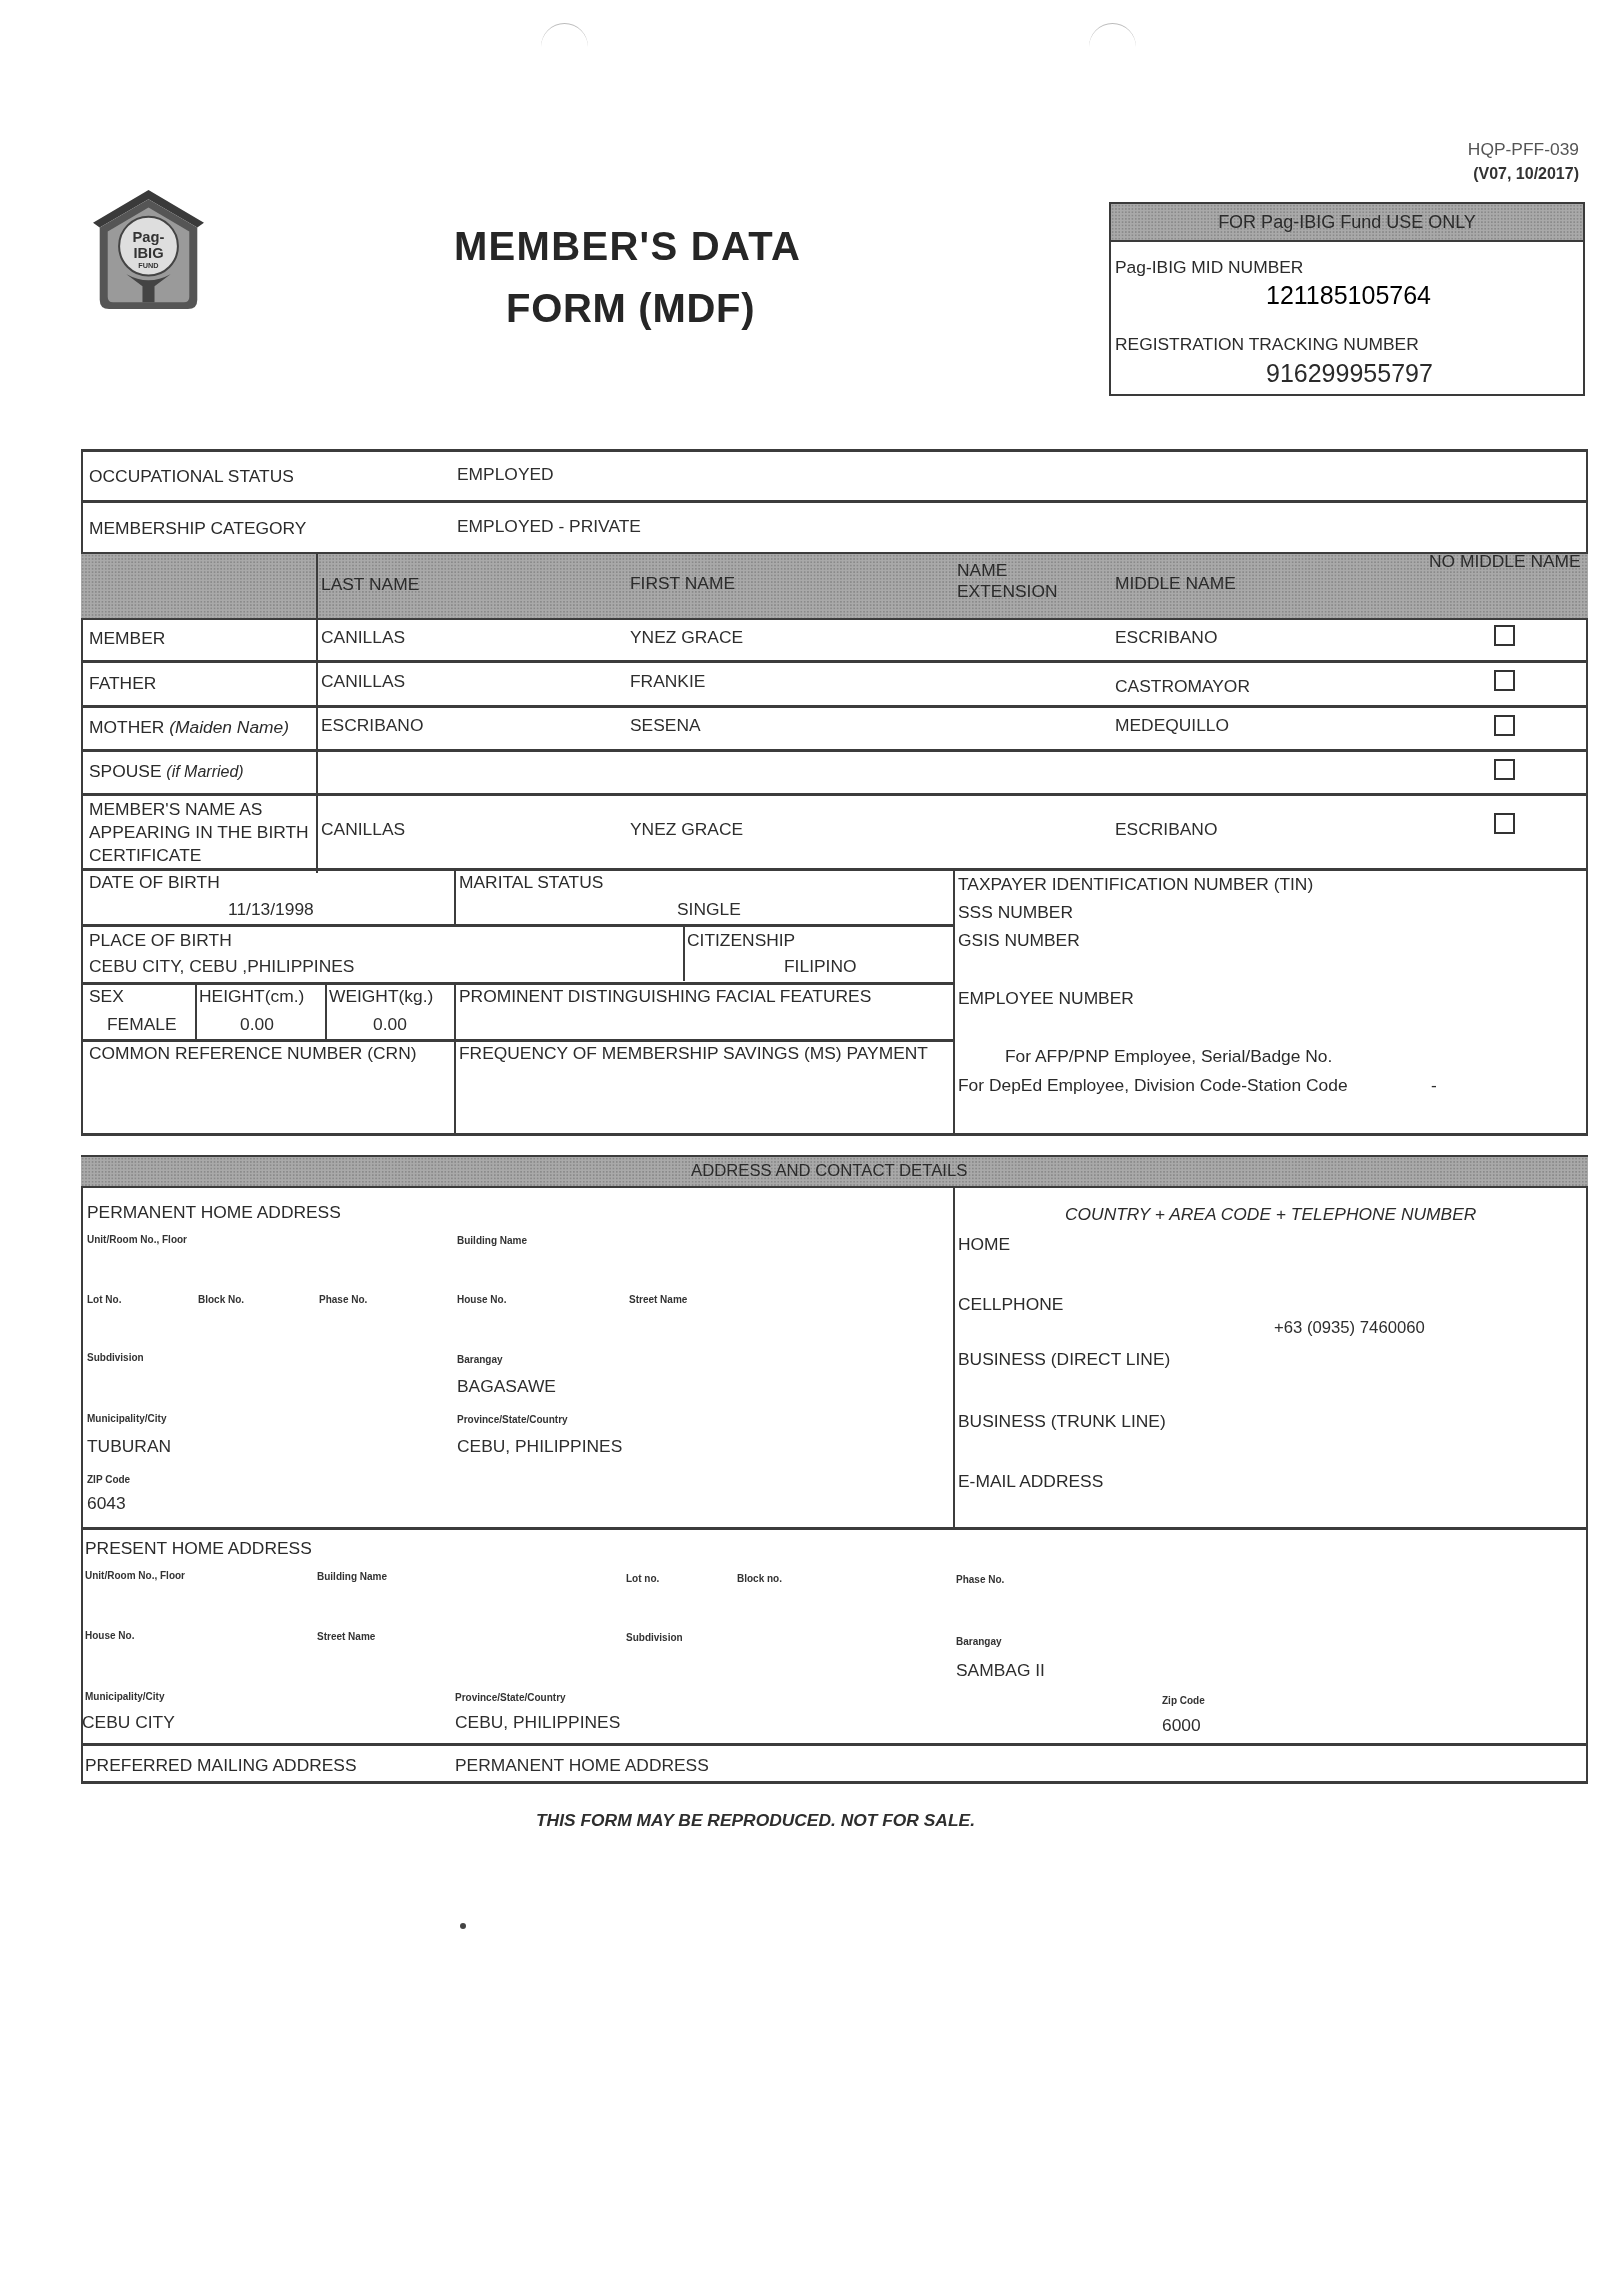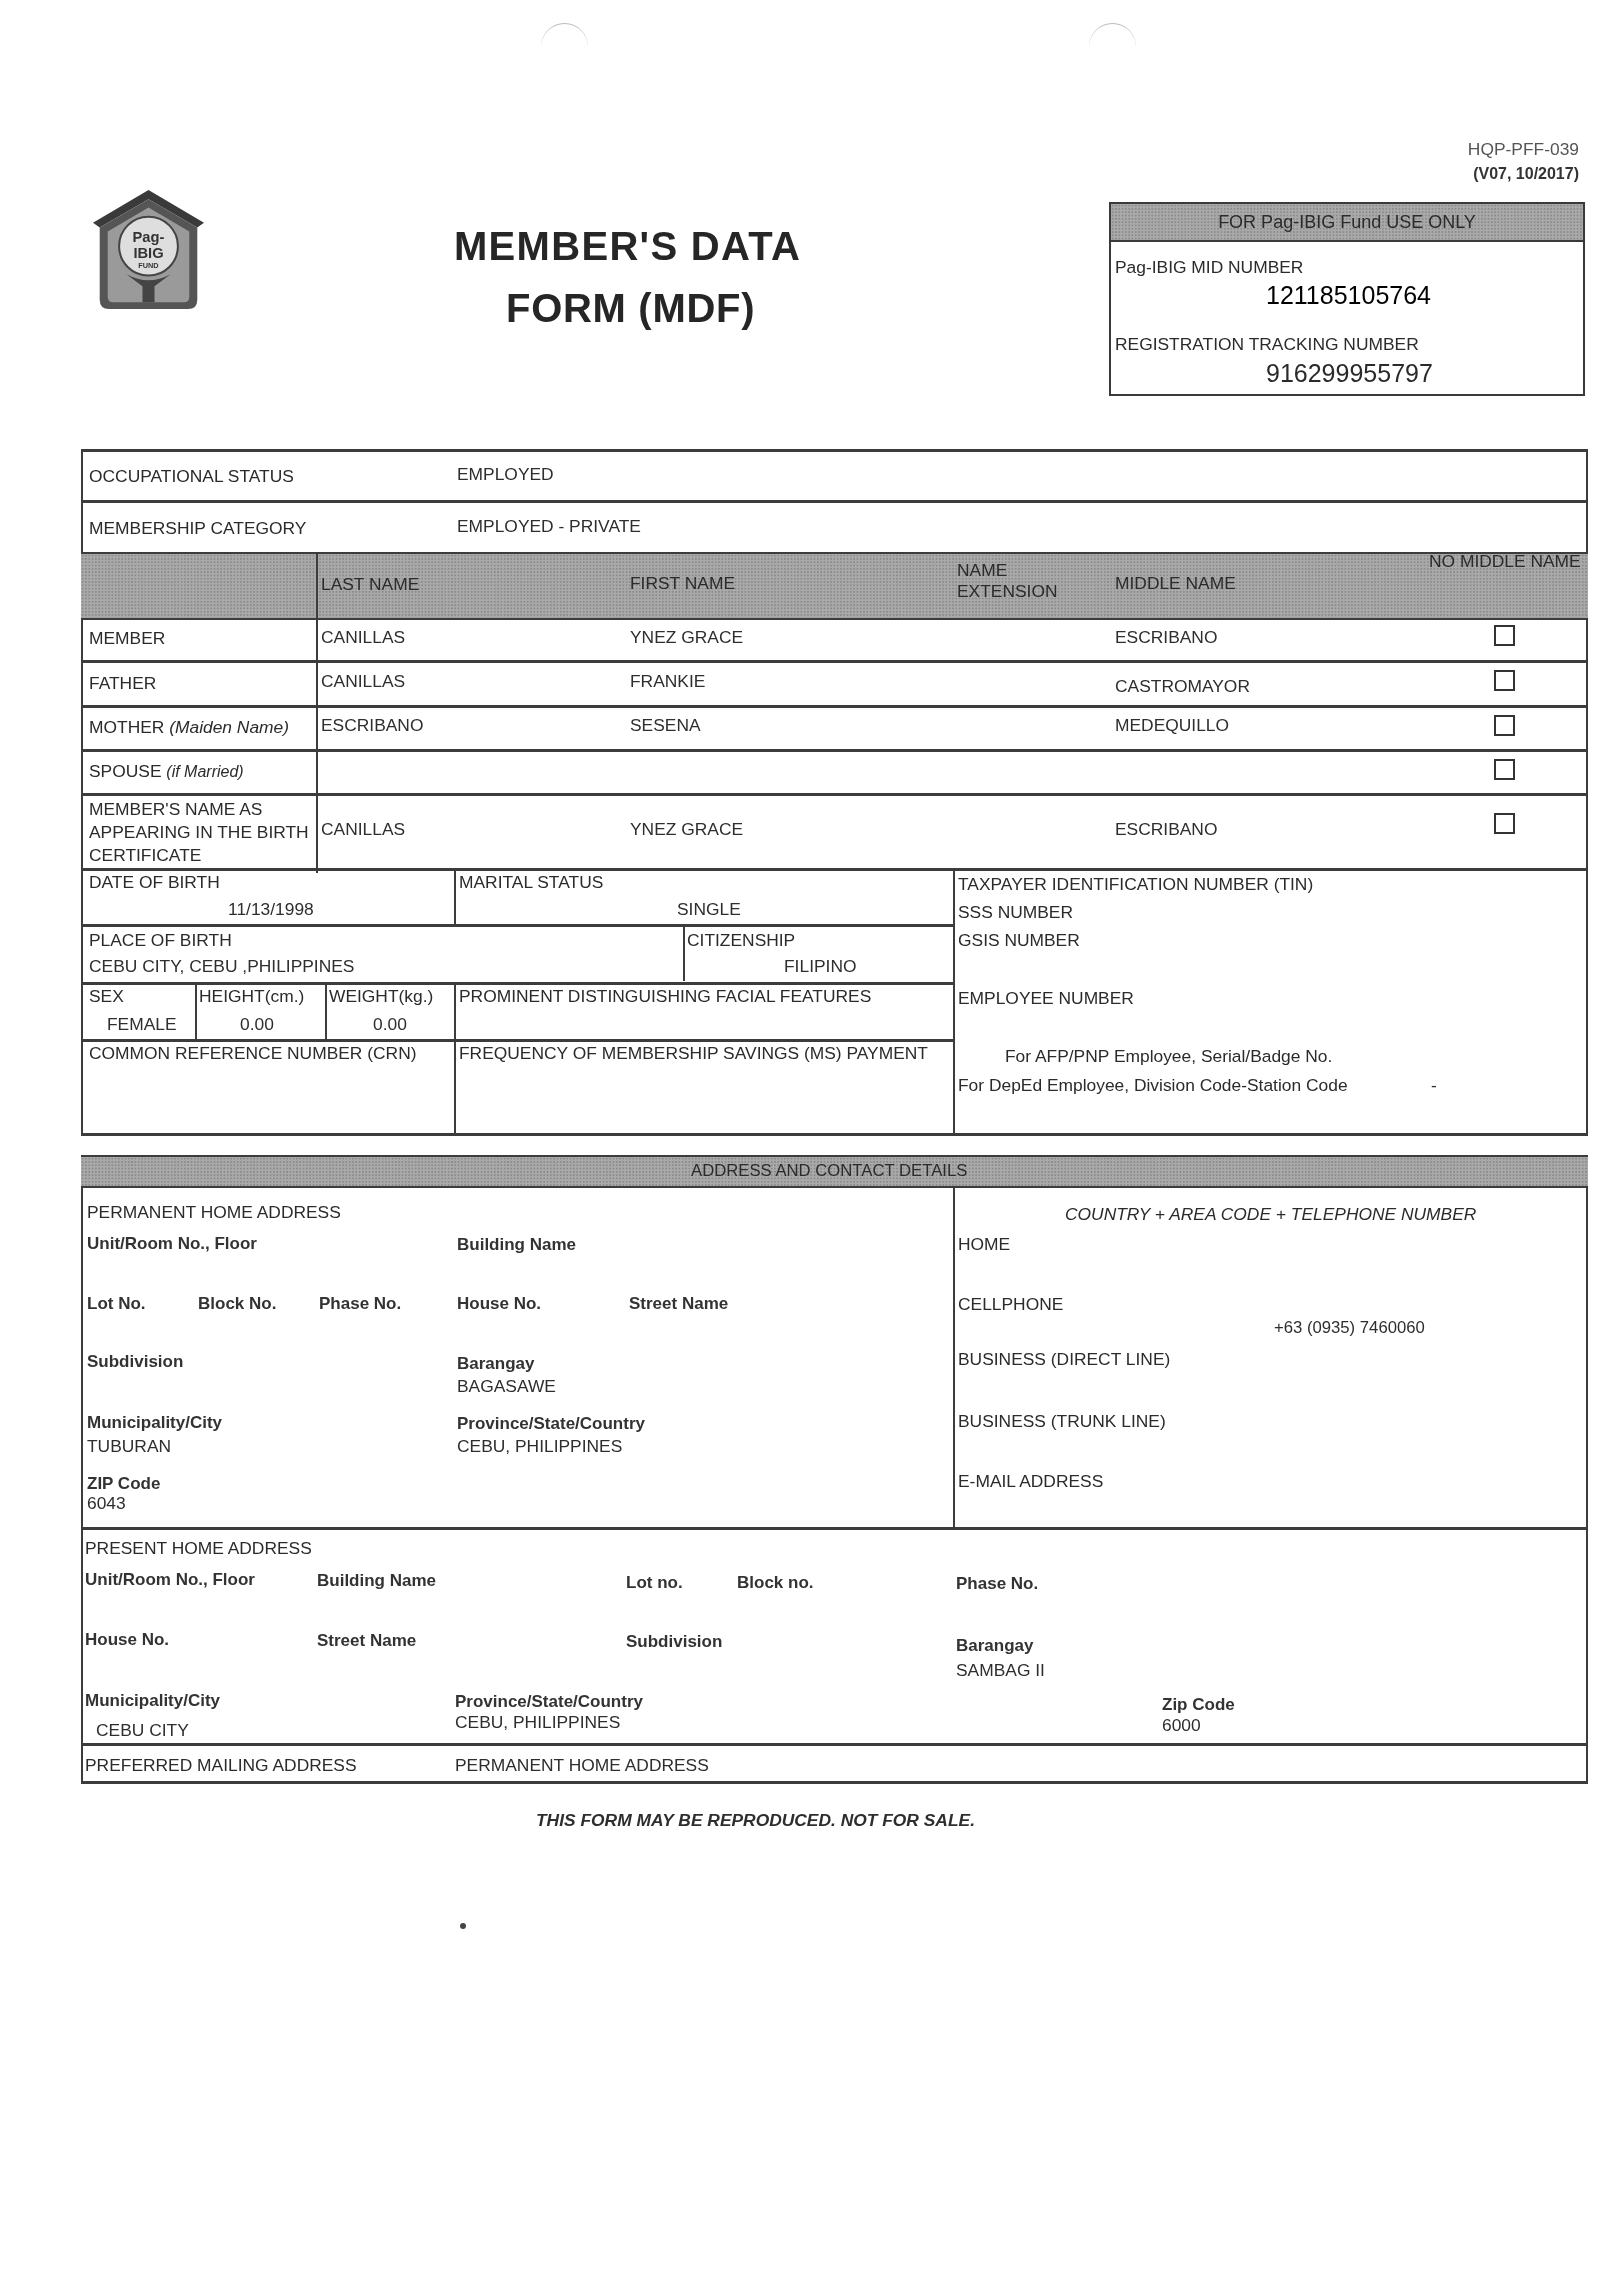--- a/index.html
+++ b/index.html
@@ -3,21 +3,21 @@
 <meta charset="utf-8">
 <style>
   html, body { margin: 0; padding: 0; }
   body {
     width: 1609px; height: 2295px; background: #ffffff; position: relative; overflow: hidden;
     font-family: "Liberation Sans", sans-serif; color: #2a2a2a;
   }
   .abs { position: absolute; }
   .lbl { font-size: 17.4px; color: #2b2b2b; white-space: nowrap; }
   .lbl.b { font-weight: bold; }
-  .small { font-size: 17px; font-weight: bold; color: #333; white-space: nowrap; }
+  .small { font-size: 10px; font-weight: bold; color: #333; white-space: nowrap; }
   .val { font-size: 17.4px; color: #2e2e2e; white-space: nowrap; }
   .hl { position: absolute; height: 2.7px; background: #3c3c3c; }
   .vl { position: absolute; width: 2px; background: #3c3c3c; }
   .shade {
     position: absolute;
     background-color: #a9a9a9;
     background-image: radial-gradient(#8a8a8a 0.7px, transparent 0.9px);
     background-size: 3.3px 3.3px;
   }
   .cb { position: absolute; width: 17.4px; height: 17.4px; border: 2px solid #333; background: #fff; }
@@ -213,21 +213,21 @@
 <div class="abs small" style="left:317px; top:1571px;">Building Name</div>
 <div class="abs small" style="left:626px; top:1573px;">Lot no.</div>
 <div class="abs small" style="left:737px; top:1573px;">Block no.</div>
 <div class="abs small" style="left:956px; top:1574px;">Phase No.</div>
 <div class="abs small" style="left:85px; top:1630px;">House No.</div>
 <div class="abs small" style="left:317px; top:1631px;">Street Name</div>
 <div class="abs small" style="left:626px; top:1632px;">Subdivision</div>
 <div class="abs small" style="left:956px; top:1636px;">Barangay</div>
 <div class="abs val" style="left:956px; top:1660px;">SAMBAG II</div>
 <div class="abs small" style="left:85px; top:1691px;">Municipality/City</div>
-<div class="abs val" style="left:96px; top:1712px;margin-top:8px;">CEBU CITY</div>
+<div class="abs val" style="left:82px; top:1712px;">CEBU CITY</div>
 <div class="abs small" style="left:455px; top:1692px;">Province/State/Country</div>
 <div class="abs val" style="left:455px; top:1712px;">CEBU, PHILIPPINES</div>
 <div class="abs small" style="left:1162px; top:1695px;">Zip Code</div>
 <div class="abs val" style="left:1162px; top:1715px;">6000</div>
 
 <div class="hl" style="left:81px; top:1743px; width:1507px;"></div>
 <div class="abs lbl" style="left:85px; top:1755px;">PREFERRED MAILING ADDRESS</div>
 <div class="abs val" style="left:455px; top:1755px;">PERMANENT HOME ADDRESS</div>
 <div class="hl" style="left:81px; top:1781px; width:1507px;"></div>
 

